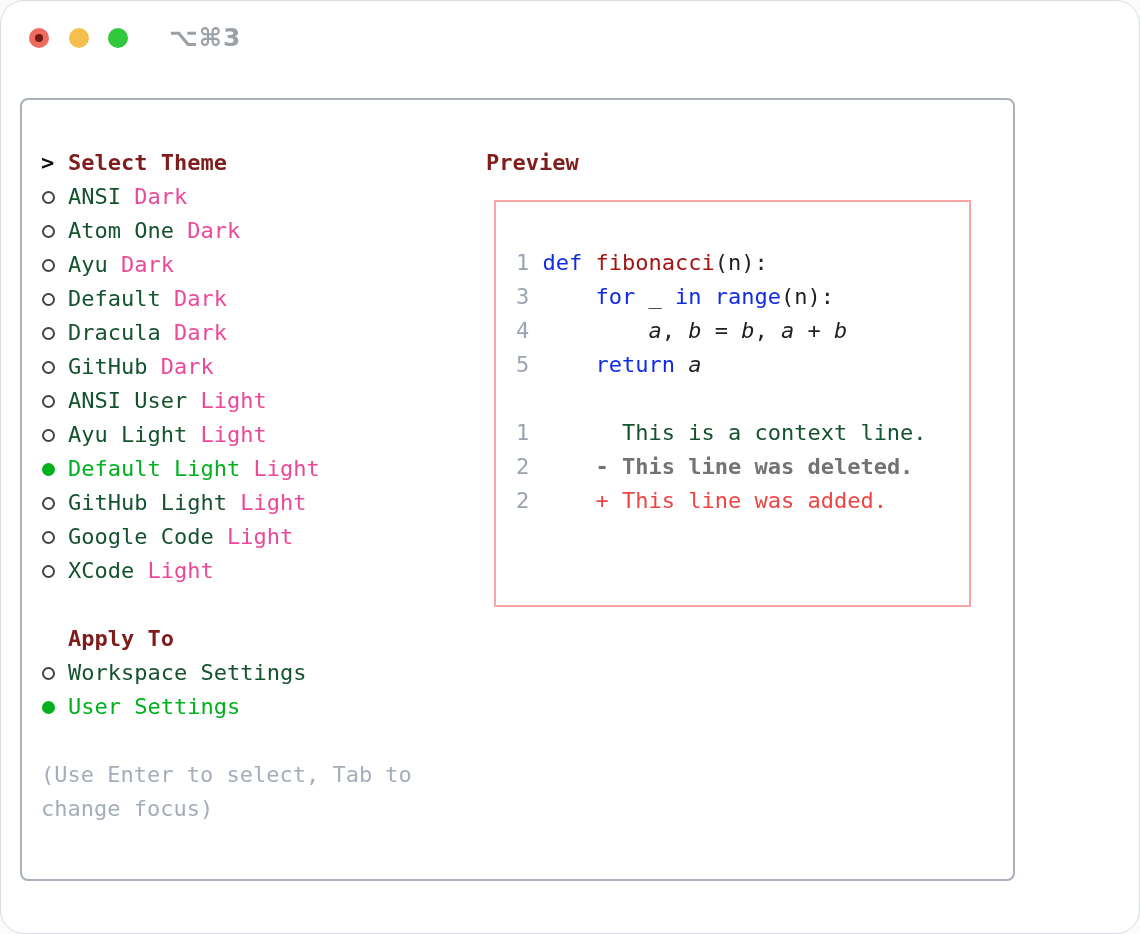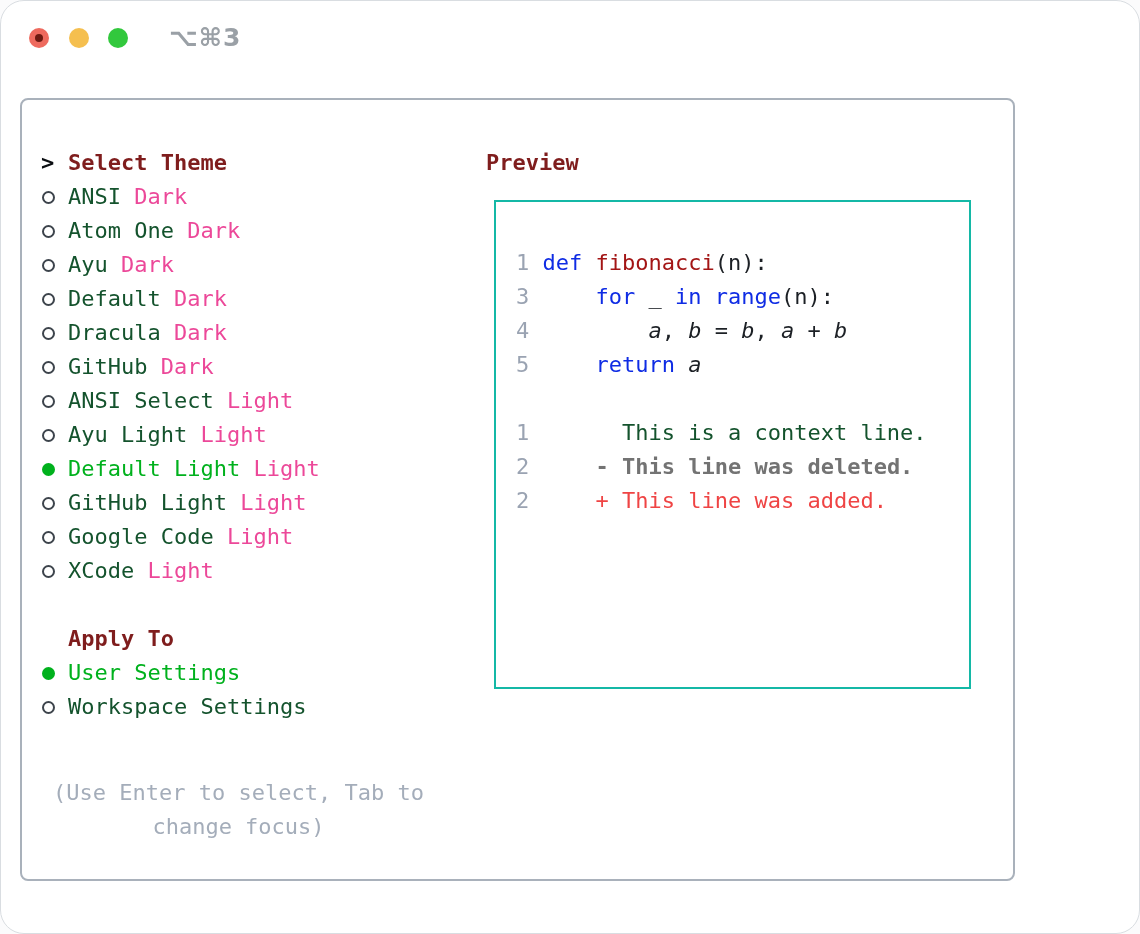--- a/index.html
+++ b/index.html
@@ -27,25 +27,25 @@
   .row { white-space:pre; display:flex; align-items:center; height:34px; }
   .gutter { display:inline-block; width:27px; flex:0 0 27px; position:relative; height:34px; }
   .caret { font-weight:bold; color:#0b0e12; }
   .heading { font-weight:bold; color:#7f1d1d; }
   .radio { position:absolute; left:1px; top:11px; width:13px; height:13px; border-radius:50%; border:2px solid #3d444c; }
   .radio.sel { border-color:#00b11d; background:#00b11d; }
   .tname { color:#14532d; }
   .tname.sel-text { color:#00b11d; }
   .variant { color:#ec4899; }
   .spacer { height:34px; }
-  .hint { color:#a4adba; width:395px; margin-top:52px;text-align:center; }
+  .hint { color:#a4adba; width:395px; margin-top:34px; }
   
   .preview-box {
-    margin-left:8px; margin-top:20px; width:477px; height:489px;
-    border:2px solid #14b8a6; background:#fff; padding:44px 0 0 20px;
+    margin-left:8px; margin-top:20px; width:477px; height:407px;
+    border:2px solid #fca5a5; background:#fff; padding:44px 0 0 20px;
   }
   .cline { white-space:pre; height:34px; }
   .lnum  { color:#9aa3b2; }
   .tok-p   { color:#1c2025; }
   .tok-kw  { color:#0f2ce4; }
   .tok-fn  { color:#a31515; }
   .tok-v   { color:#1c2025; font-style:italic; }
   .tok-ctx { color:#14532d; }
   .tok-del { color:#737373;font-weight:bold; }
   .tok-add { color:#ef4444; }
@@ -71,35 +71,35 @@
         <span class="gutter"><span class="caret">&gt;</span></span>
         <span class="heading">Select Theme</span>
       </div>
       <div id="theme-items">
           <div class="row"><span class="gutter"><span class="radio"></span></span><span class="tname">ANSI</span><span class="variant"> Dark</span></div>
           <div class="row"><span class="gutter"><span class="radio"></span></span><span class="tname">Atom One</span><span class="variant"> Dark</span></div>
           <div class="row"><span class="gutter"><span class="radio"></span></span><span class="tname">Ayu</span><span class="variant"> Dark</span></div>
           <div class="row"><span class="gutter"><span class="radio"></span></span><span class="tname">Default</span><span class="variant"> Dark</span></div>
           <div class="row"><span class="gutter"><span class="radio"></span></span><span class="tname">Dracula</span><span class="variant"> Dark</span></div>
           <div class="row"><span class="gutter"><span class="radio"></span></span><span class="tname">GitHub</span><span class="variant"> Dark</span></div>
-          <div class="row"><span class="gutter"><span class="radio"></span></span><span class="tname">ANSI Select</span><span class="variant"> Light</span></div>
+          <div class="row"><span class="gutter"><span class="radio"></span></span><span class="tname">ANSI User</span><span class="variant"> Light</span></div>
           <div class="row"><span class="gutter"><span class="radio"></span></span><span class="tname">Ayu Light</span><span class="variant"> Light</span></div>
           <div class="row"><span class="gutter"><span class="radio sel"></span></span><span class="tname sel-text">Default Light</span><span class="variant"> Light</span></div>
           <div class="row"><span class="gutter"><span class="radio"></span></span><span class="tname">GitHub Light</span><span class="variant"> Light</span></div>
           <div class="row"><span class="gutter"><span class="radio"></span></span><span class="tname">Google Code</span><span class="variant"> Light</span></div>
           <div class="row"><span class="gutter"><span class="radio"></span></span><span class="tname">XCode</span><span class="variant"> Light</span></div>
         </div>
       <div class="spacer"></div>
       <div class="row">
         <span class="gutter"></span>
         <span class="heading">Apply To</span>
       </div>
       <div id="apply-items">
+          <div class="row"><span class="gutter"><span class="radio"></span></span><span class="tname">Workspace Settings</span></div>
           <div class="row"><span class="gutter"><span class="radio sel"></span></span><span class="tname sel-text">User Settings</span></div>
-          <div class="row"><span class="gutter"><span class="radio"></span></span><span class="tname">Workspace Settings</span></div>
         </div>
       <div class="hint">(Use Enter to select, Tab to change focus)</div>
     </div>
 
     <div class="right-col">
       <div class="row">
         <span class="heading">Preview</span>
       </div>
       <div class="preview-box">
         <div id="code-lines">

